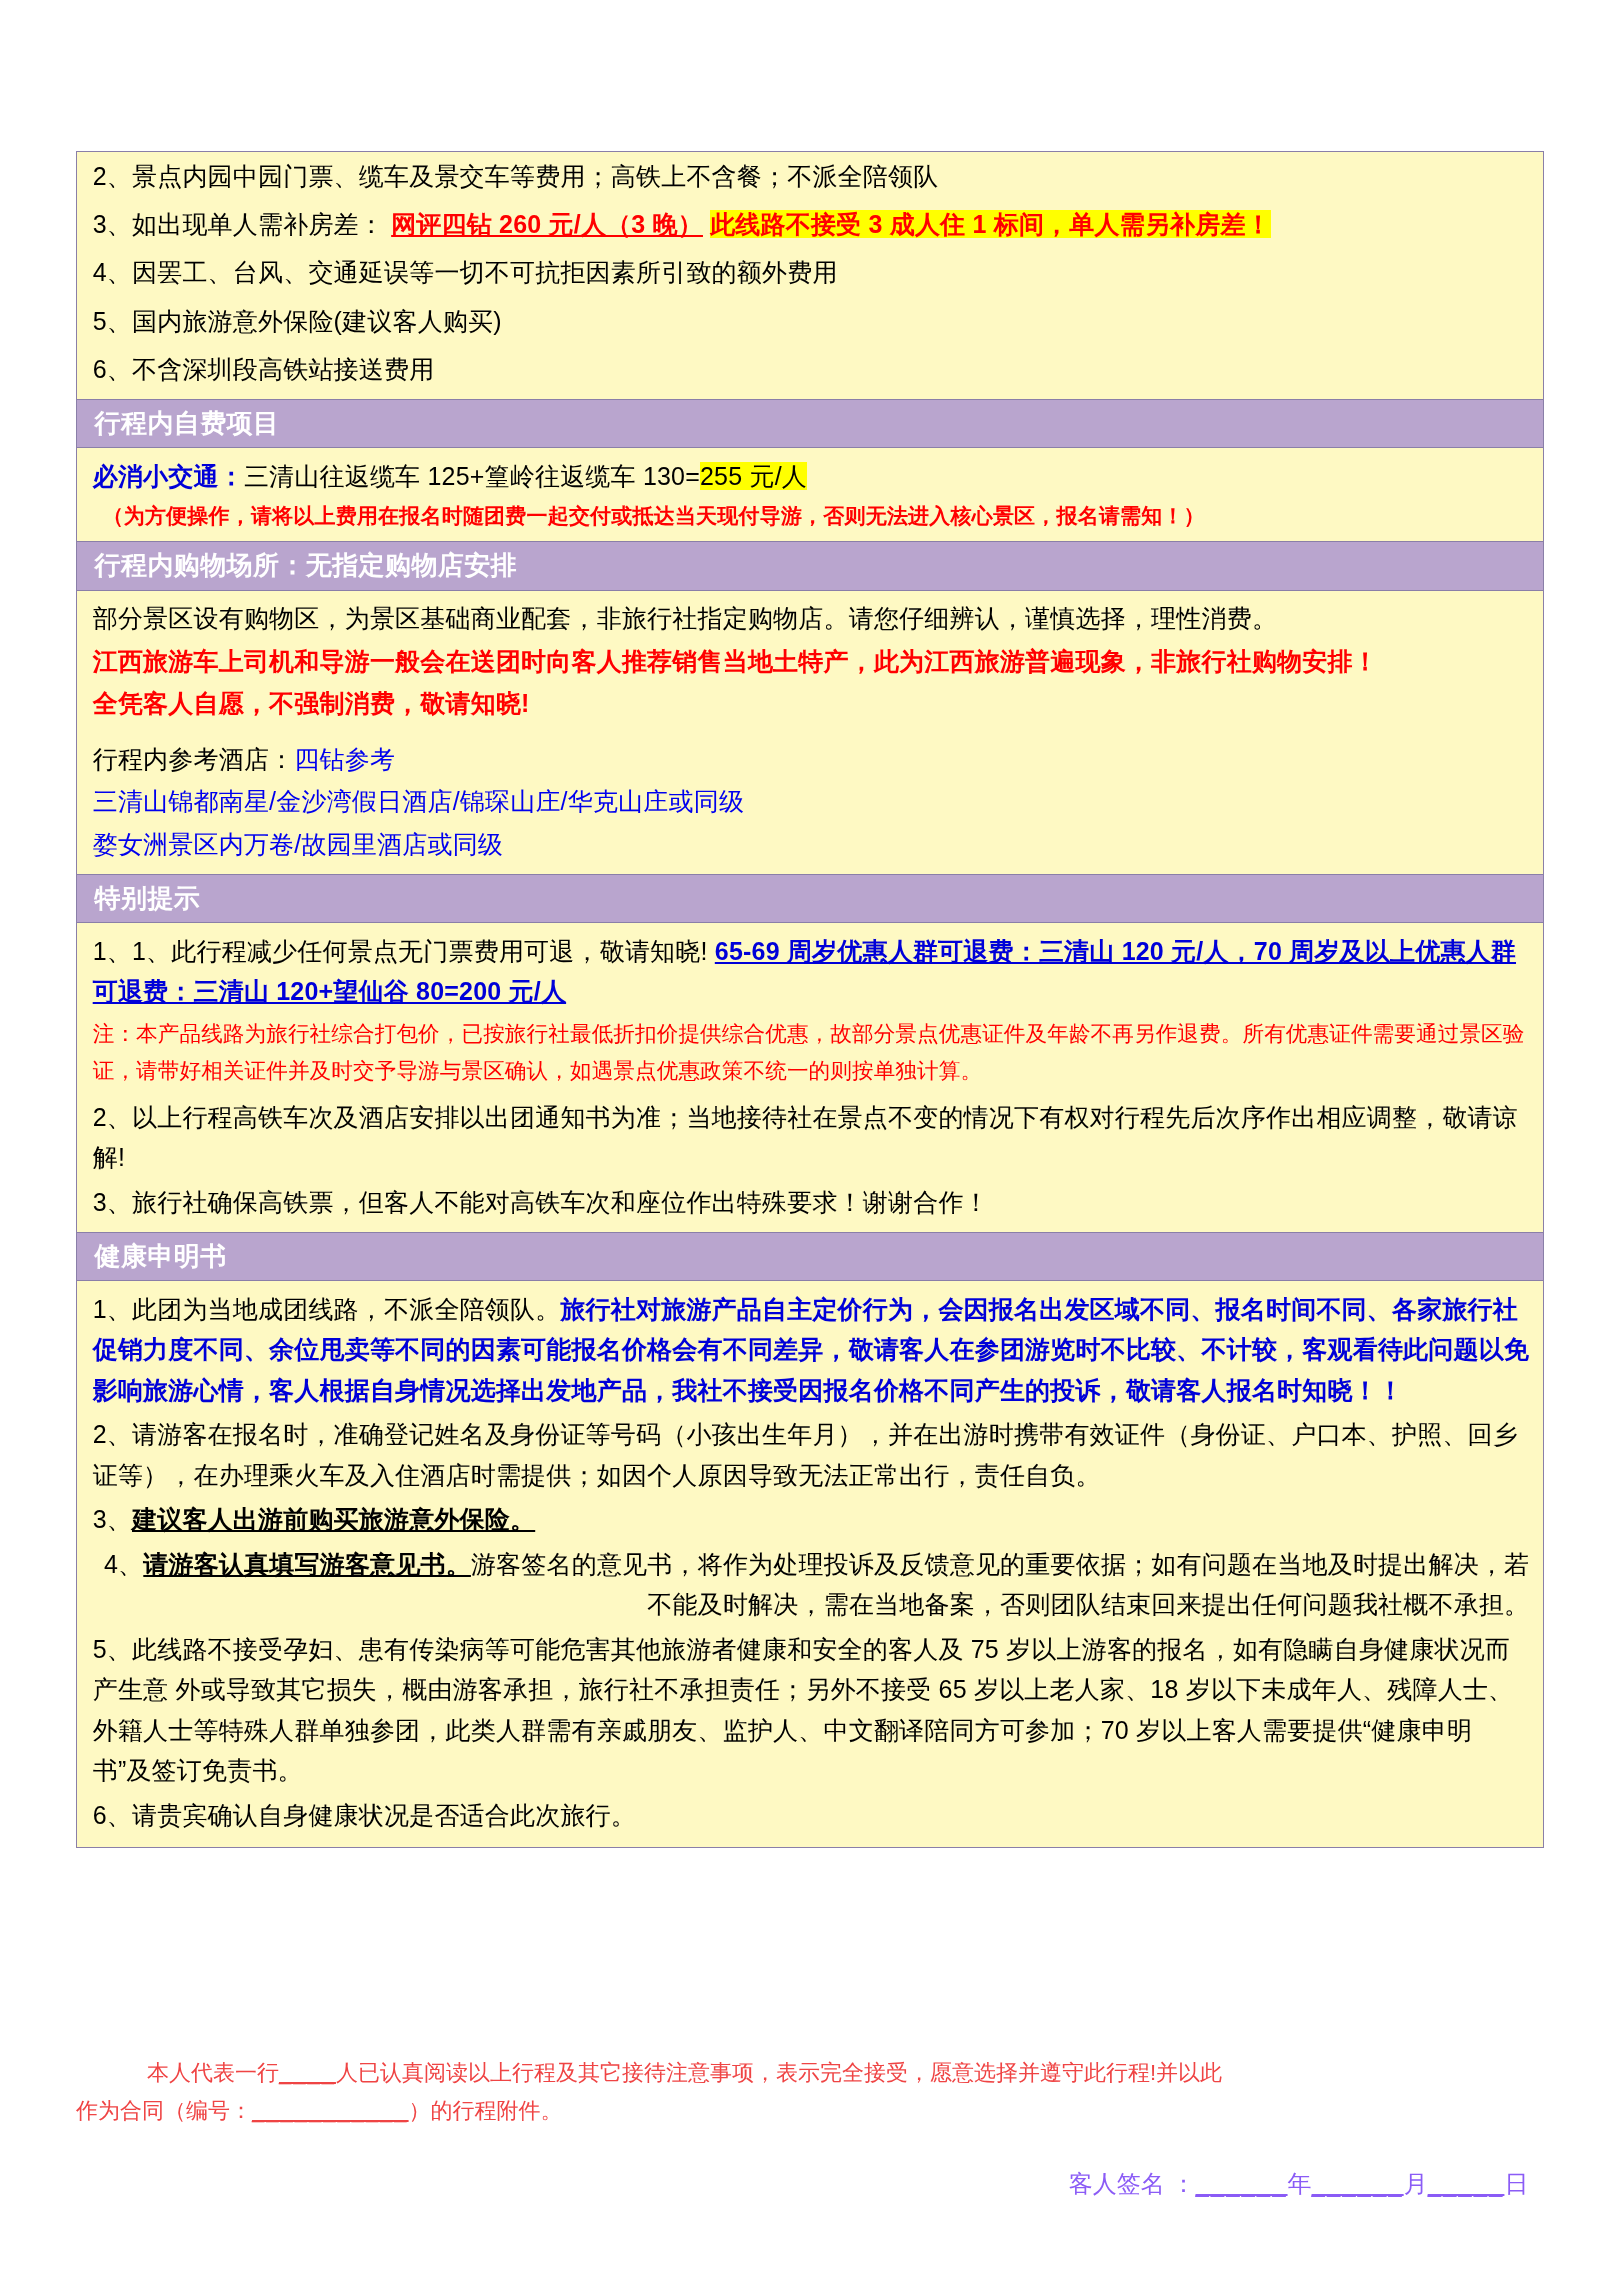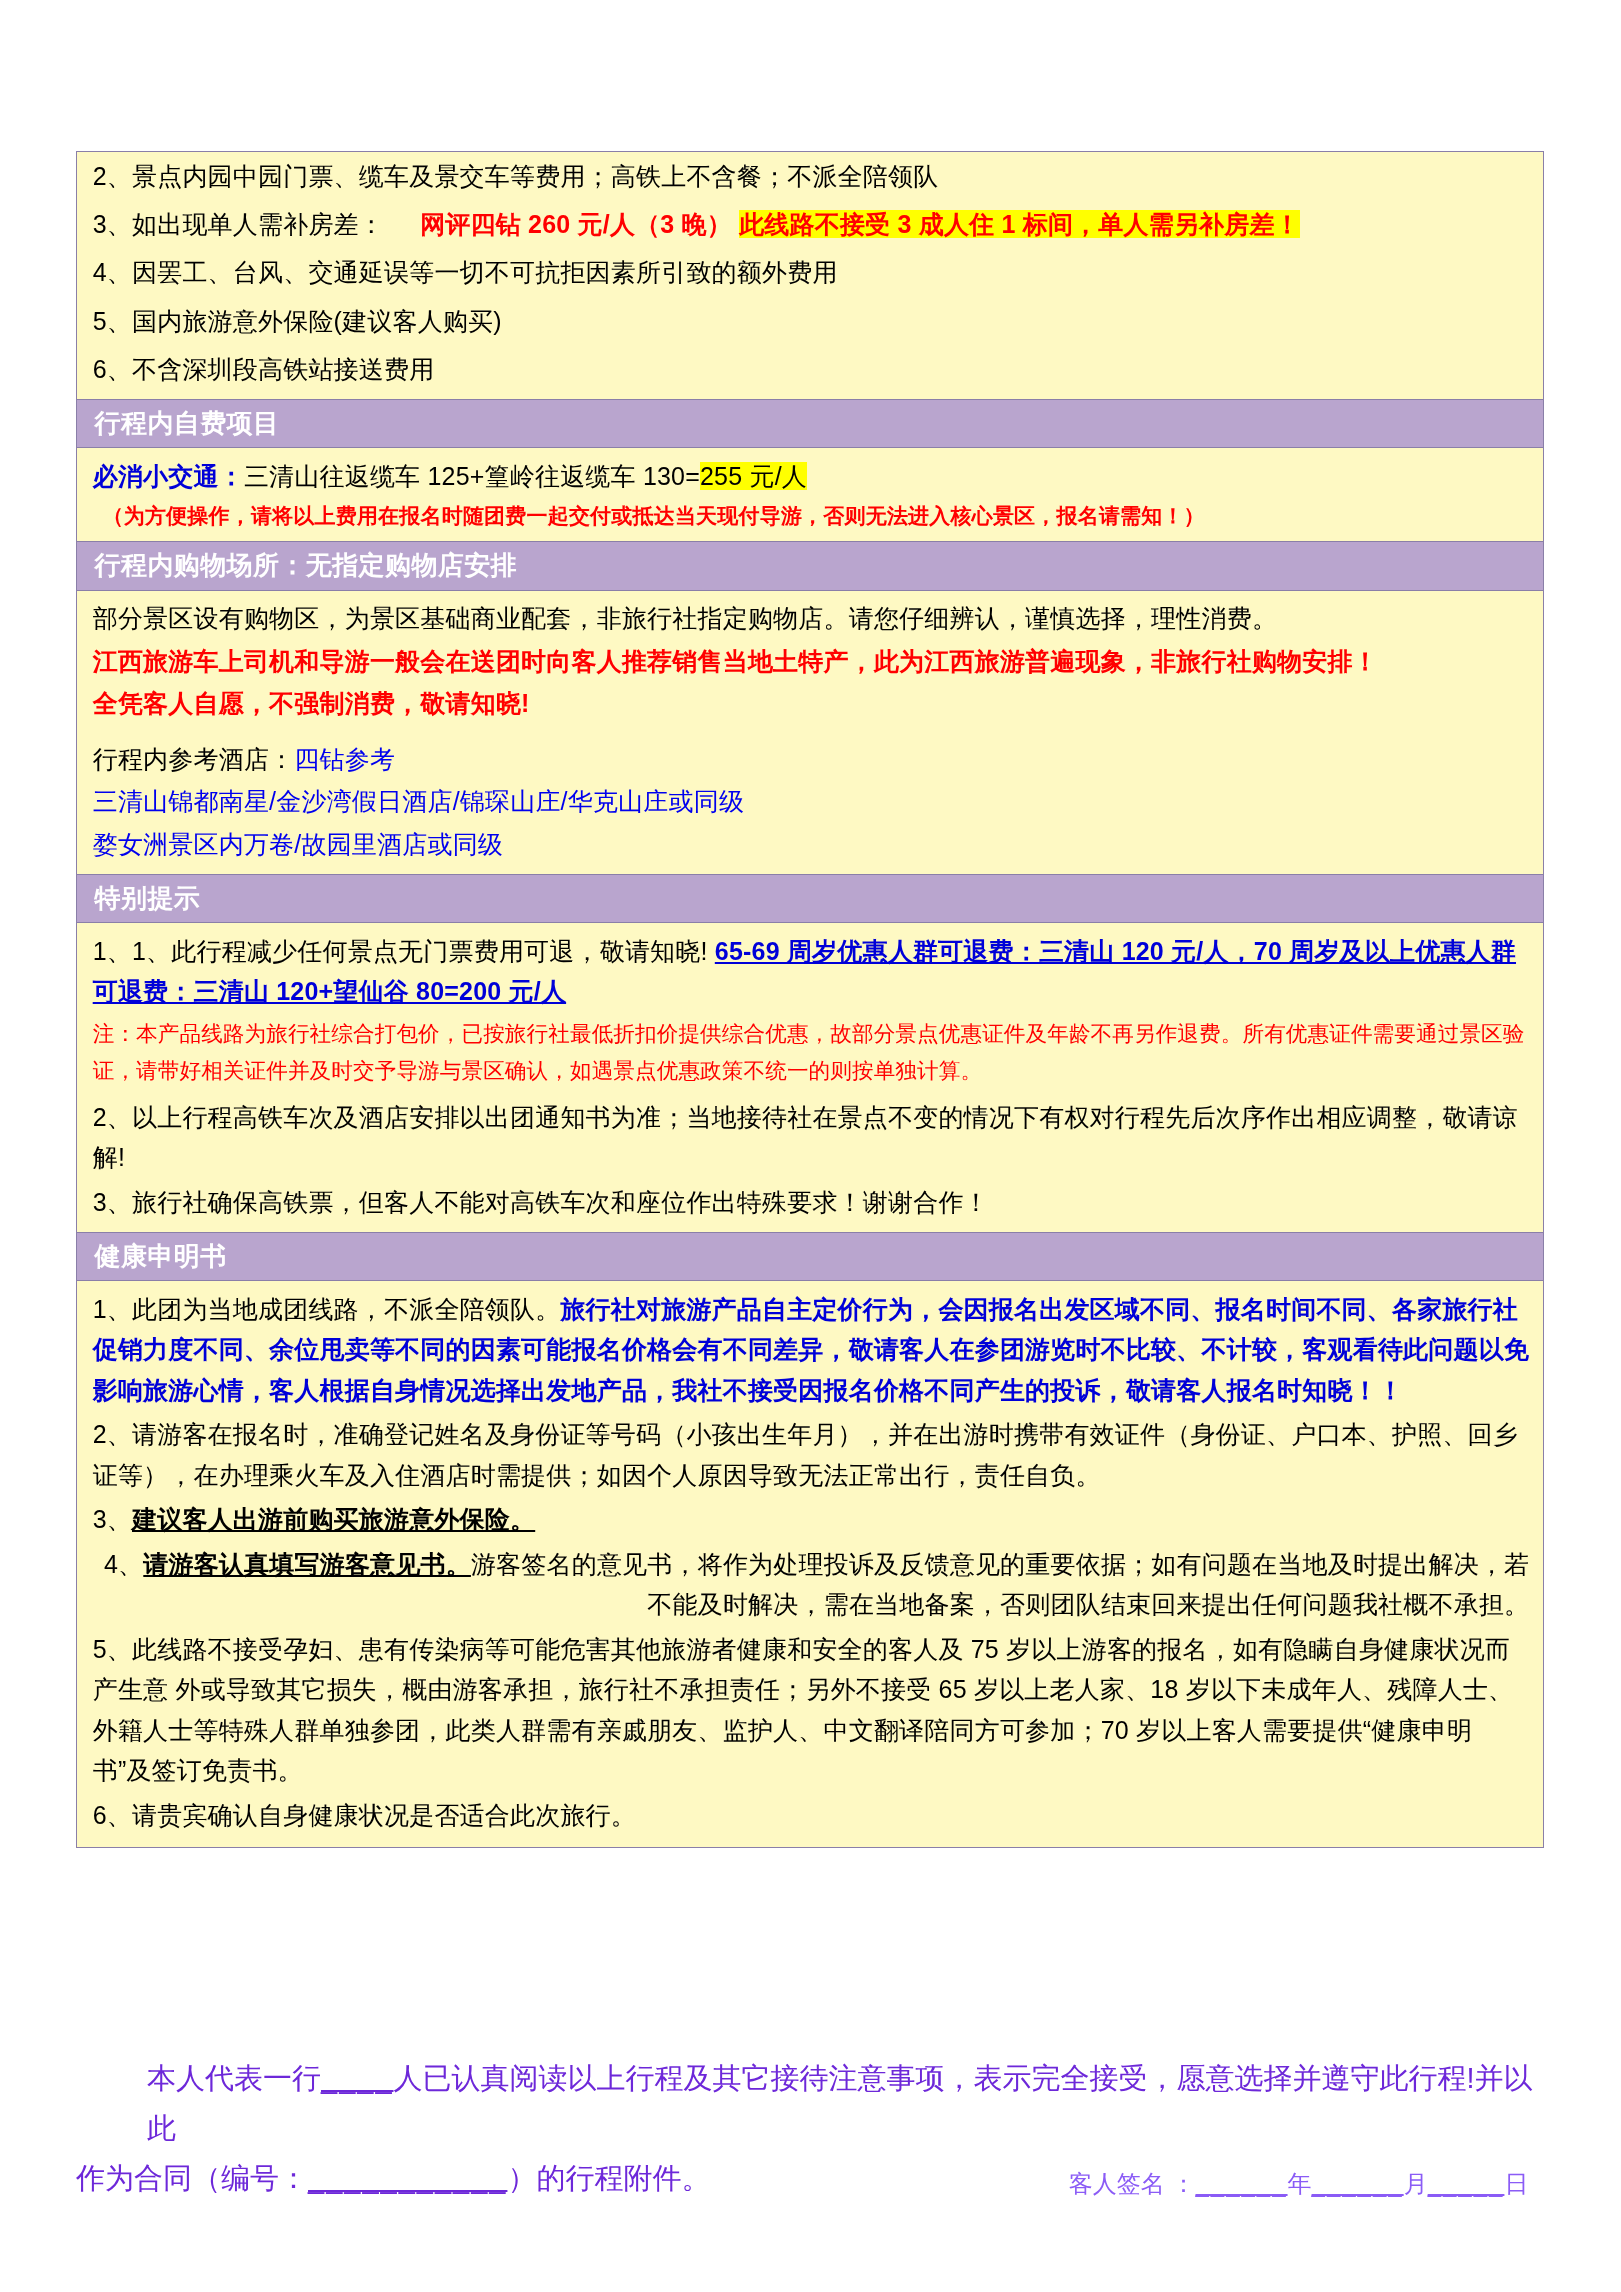--- a/index.html
+++ b/index.html
@@ -68,22 +68,22 @@
     line-height: 1.74;
     padding: 2px 13.7px 2px 15.7px;
     letter-spacing: 0.1px;
   }
 
   
   .closing {
     position: absolute;
     left: 76px;
     width: 1470px;
-    color: #6d28d9;
-    font-size: 29px;
+    color: #ef4444;
+    font-size: 22px;
     line-height: 1.72;
   }
   .closing .indent { padding-left: 71px; }
   .blank-u {
     text-decoration: underline;
     letter-spacing: 2px;
   }
 
   .sign-line {
     position: absolute;
@@ -103,21 +103,21 @@
 <div class="page">
 
   <div class="doc-table">
 
     <div class="body-row">
       <span>2、景点内园中园门票、缆车及景交车等费用；高铁上不含餐；不派全陪领队</span>
     </div>
 
     <div class="body-row">
       <span>3、如出现单人需补房差：</span>
-      <span class="red-b" style="margin-left:29px;">网评四钻 260 元/人（3 晚）</span>
+      <span class="red-b" style="margin-left:0;text-decoration:underline;">网评四钻 260 元/人（3 晚）</span>
       <span class="red-b hl">此线路不接受 3 成人住 1 标间，单人需另补房差！</span>
     </div>
 
     <div class="body-row">
       <span>4、因罢工、台风、交通延误等一切不可抗拒因素所引致的额外费用</span>
     </div>
 
     <div class="body-row">
       <span>5、国内旅游意外保险(建议客人购买)</span>
     </div>

